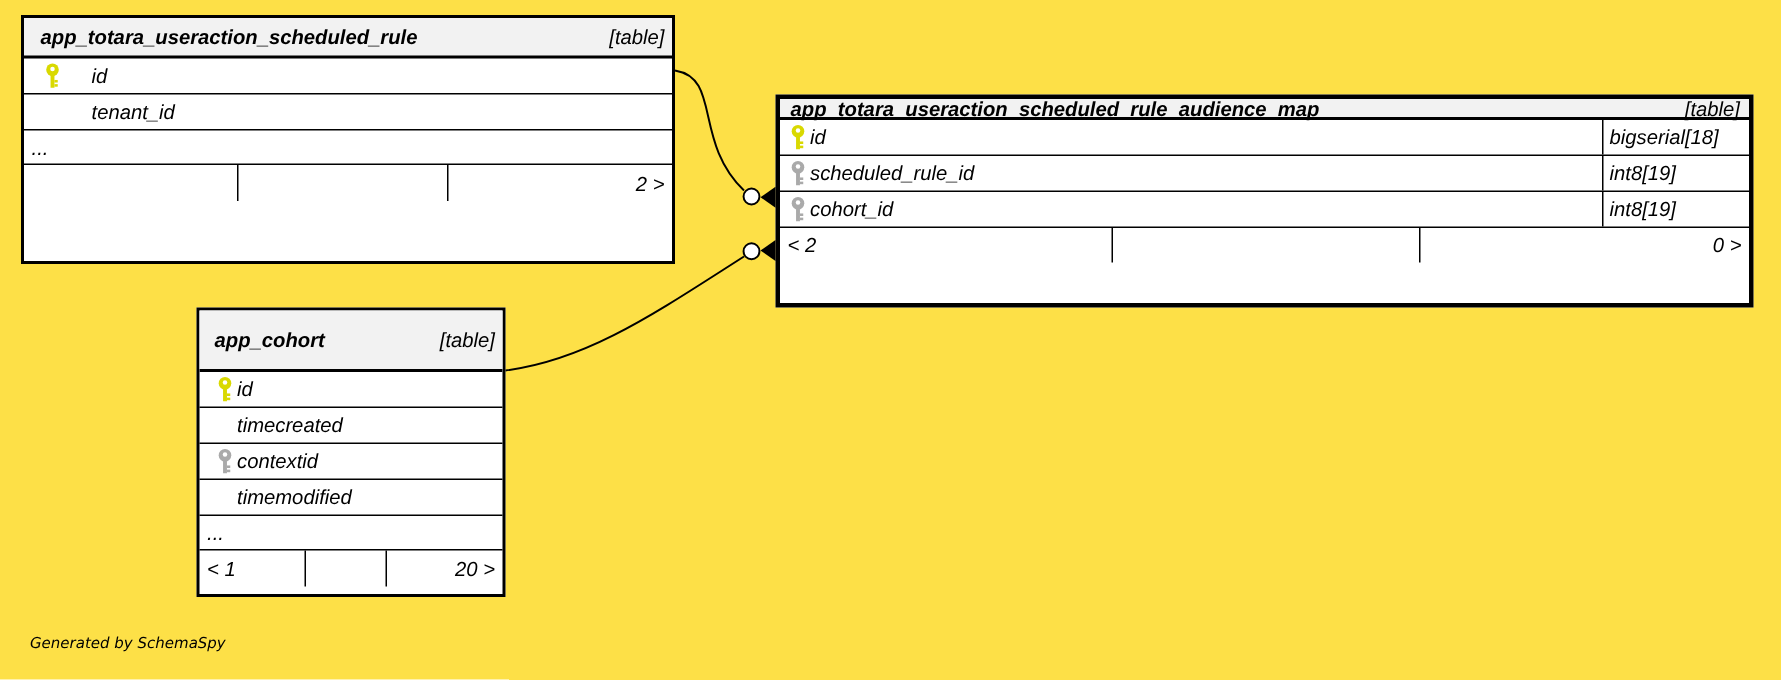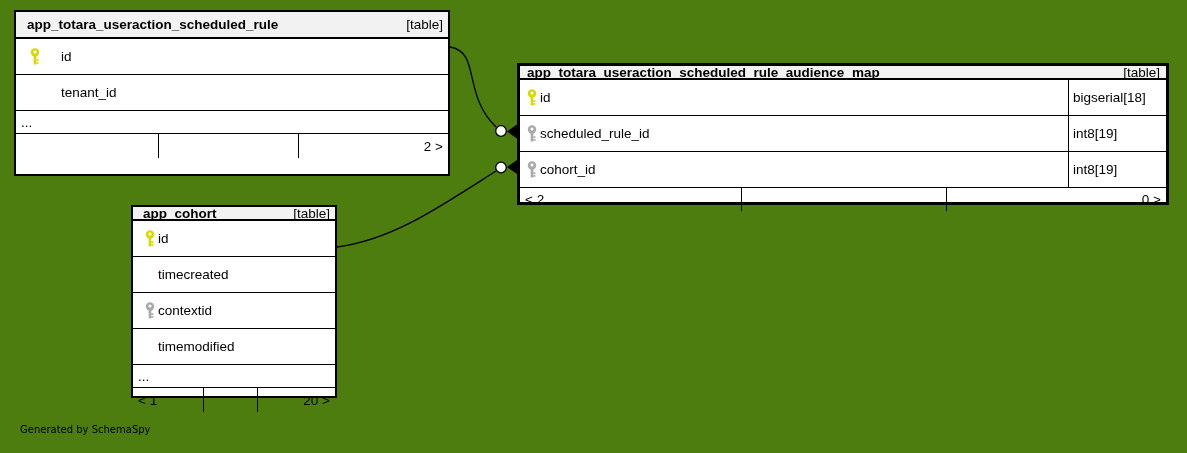--- a/index.html
+++ b/index.html
@@ -1,27 +1,27 @@
 <!DOCTYPE html>
 <html><head>
 <meta charset="utf-8">
 <style>
   html,body{margin:0;padding:0;background:#fff;}
-  .canvas{position:relative;width:1187px;height:453px;background:#4d7c0f;overflow:hidden;
-          font-family:"Liberation Sans",sans-serif;font-size:13.5px;color:#000;}
+  .canvas{position:relative;width:1187px;height:453px;background:#fde047;overflow:hidden;
+          font-family:"Liberation Sans",sans-serif;font-size:13.5px;color:#000;font-style:italic;}
   .connectors{position:absolute;left:0;top:0;z-index:2;pointer-events:none;}
   .tbl{position:absolute;background:#fff;border:2px solid #000;box-sizing:border-box;z-index:1;}
   .tbl.thick{border-width:3px;}
   .hdr{display:flex;justify-content:space-between;align-items:center;background:#f2f2f2;
        border-bottom:2px solid #000;height:27px;padding:0 5px 0 11px;box-sizing:border-box;}
   .hdr .title{font-weight:bold;white-space:nowrap;}
   .hdr .badge{white-space:nowrap;}
   #t2 .hdr{height:14px;padding:0 6px 0 7px;}
-  #t3 .hdr{height:14px;padding:0 5px 0 10px;}
-  .row{display:flex;align-items:stretch;height:36px;border-bottom:1px solid #000;box-sizing:border-box;}
+  #t3 .hdr{height:41px;padding:0 5px 0 10px;}
+  .row{display:flex;align-items:stretch;height:24px;border-bottom:1px solid #000;box-sizing:border-box;}
   .cell-name{flex:1;display:flex;align-items:center;white-space:nowrap;}
   #t1 .cell-name{padding-left:14px;}
   #t2 .cell-name{padding-left:7px;}
   #t3 .cell-name{padding-left:12px;}
   .keyslot{width:31px;display:flex;align-items:center;flex:0 0 auto;}
   #t2 .keyslot,#t3 .keyslot{width:13px;}
   .cell-type{width:98px;flex:0 0 auto;border-left:1px solid #000;display:flex;align-items:center;
              padding-left:4px;box-sizing:border-box;white-space:nowrap;}
   .row.dots{height:23px;align-items:flex-end;padding-left:5px;padding-bottom:5px;line-height:10px;}
   .foot{display:flex;height:24px;}

